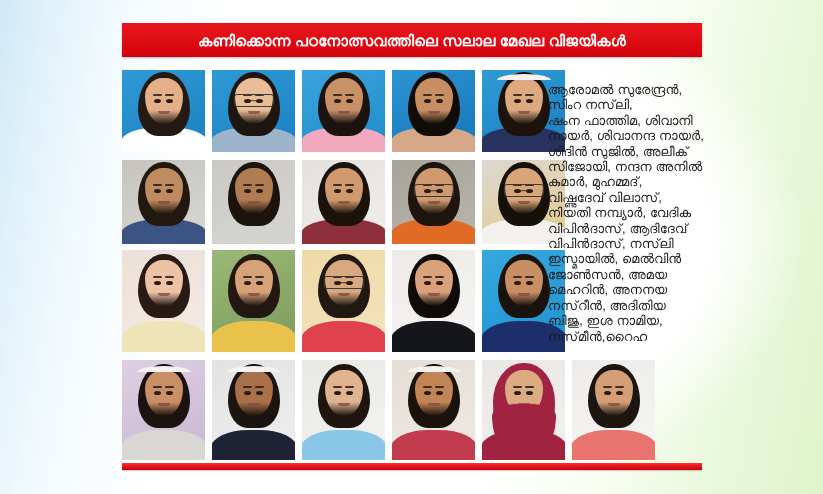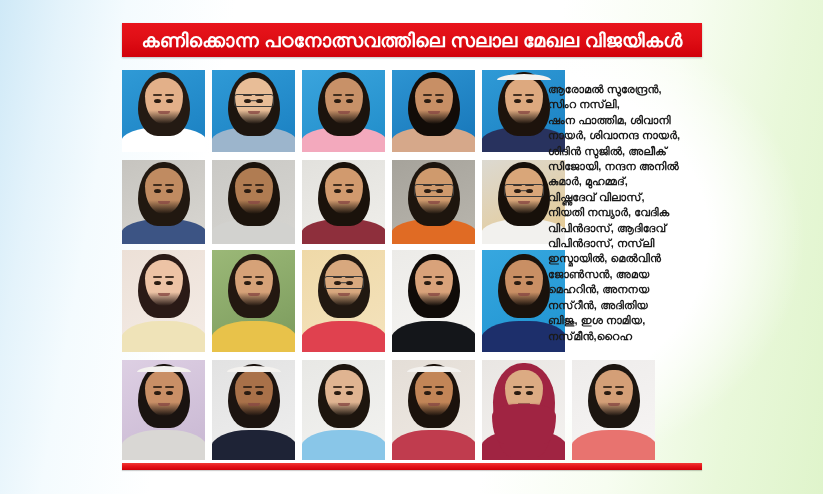--- a/index.html
+++ b/index.html
@@ -42,21 +42,21 @@
     background: linear-gradient(180deg, #e8141c 0%, #e00f16 45%, #d1000a 100%);
     box-shadow: 0 1px 2px rgba(0,0,0,0.25);
     display: flex;
     align-items: center;
     justify-content: center;
   }
   #title-text {
     color: #ffffff;
     font-family: "Liberation Sans", sans-serif;
     font-weight: bold;
-    font-size: 19px;
+    font-size: 15px;
     line-height: 1;
     letter-spacing: 0.2px;
     white-space: nowrap;
     text-align: center;
   }
 
   
   .photo-row {
     position: absolute;
     display: flex;
@@ -169,23 +169,23 @@
   
   #caption-block {
     position: absolute;
     left: 548px;
     top: 82px;
     width: 158px;
   }
   #caption-text {
     color: #1a1a1a;
     font-family: "Liberation Sans", sans-serif;
-    font-size: 11px;
+    font-size: 13px;
     line-height: 15.4px;
-    font-weight: 700;
+    font-weight: 400;
     letter-spacing: 0.1px;
     white-space: pre-line;
   }
 
   
   #bottom-rule {
     position: absolute;
     left: 122px;
     top: 463px;
     width: 580px;

